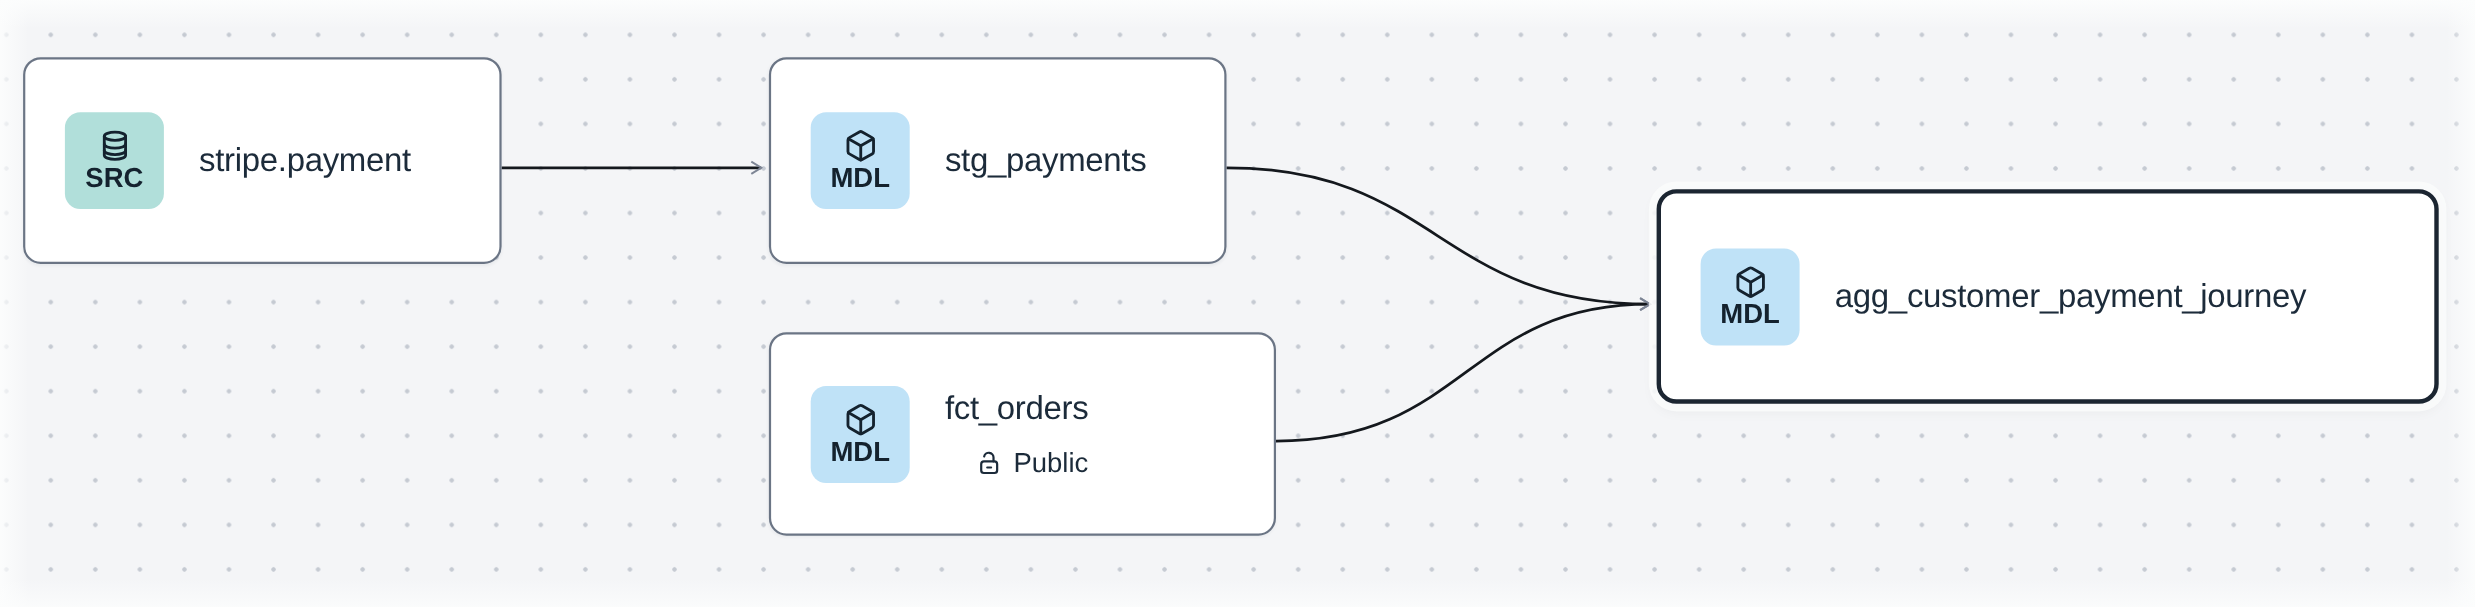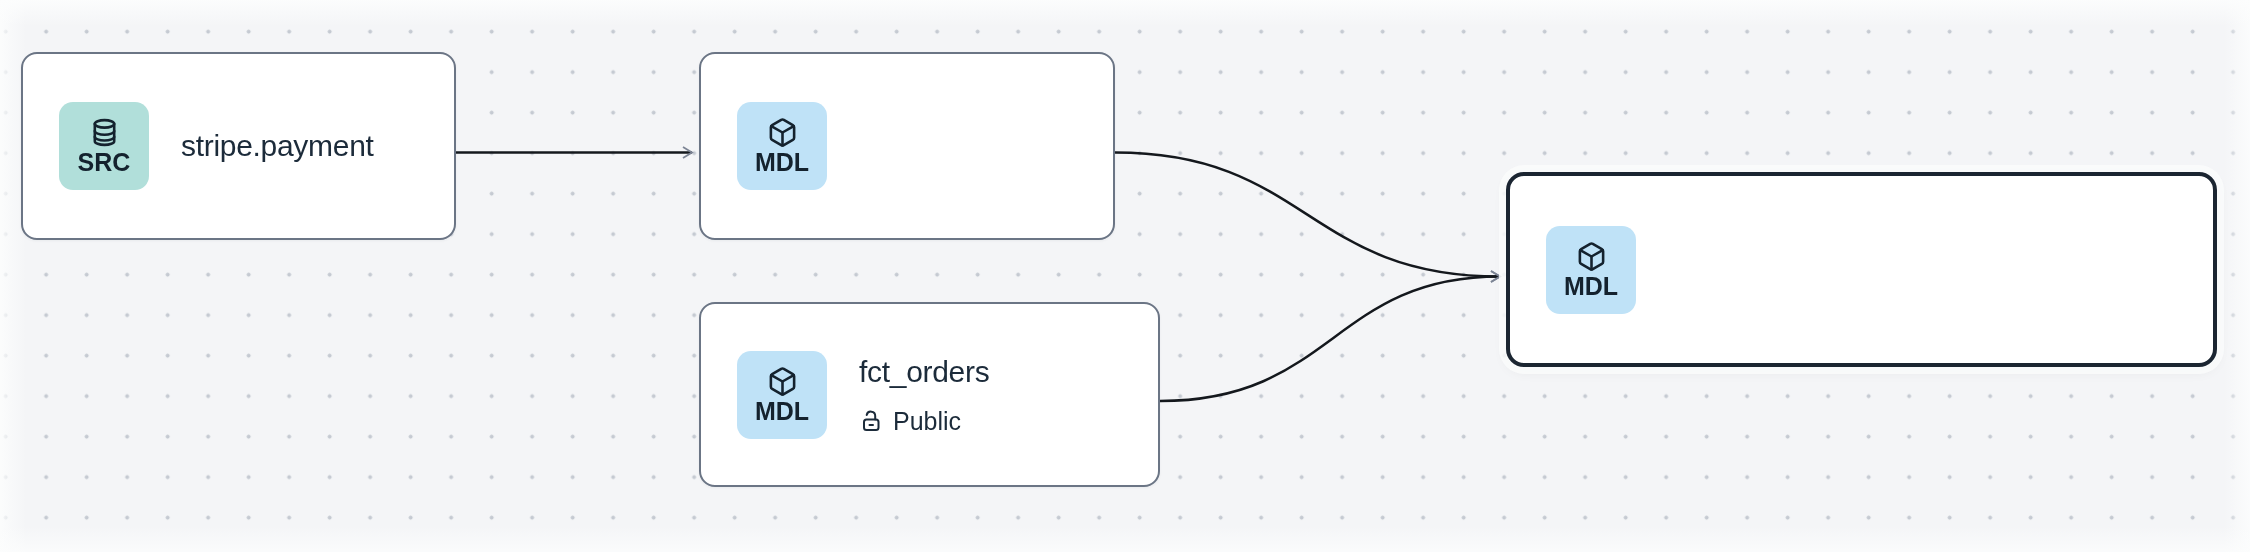--- a/index.html
+++ b/index.html
@@ -54,21 +54,21 @@
     display: flex; flex-direction: column;
     align-items: center; justify-content: center;
     gap: 2px;
     color: #14222e;
   }
   .badge svg { width: 31px; height: 31px; display: block; }
   .badge-label {
     font-size: 25px; font-weight: 600; line-height: 1;
     letter-spacing: 0;
   }
-  .node-text { display: flex; flex-direction: column; justify-content: center; }
+  .node-text { display: flex; flex-direction: column; justify-content: center; align-items: flex-end; }
   .title {
     font-size: 30px; font-weight: 500; color: #1c2b3a;
     letter-spacing: -0.3px; white-space: nowrap; line-height: 1.2;
   }
   .meta {
     display: flex; align-items: center; gap: 10px;
     margin-top: 17px;
     font-size: 25px; color: #1c2b3a;
   }
   .meta svg { width: 24px; height: 26px; display: block; }
@@ -106,20 +106,23 @@
 
   <div class="node" id="node-2">
     <div class="badge" style="background-color: rgb(191, 226, 247);">
       <svg viewBox="0 0 24 24" fill="none" stroke="currentColor" stroke-width="2" stroke-linecap="round" stroke-linejoin="round">
         <path d="M21 8a2 2 0 0 0-1-1.73l-7-4a2 2 0 0 0-2 0l-7 4A2 2 0 0 0 3 8v8a2 2 0 0 0 1 1.73l7 4a2 2 0 0 0 2 0l7-4A2 2 0 0 0 21 16Z"></path>
         <path d="m3.3 7 8.7 5 8.7-5"></path>
         <path d="M12 22V12"></path>
       </svg>
       <span class="badge-label">MDL</span>
     </div>
+    <div class="node-text">
+      <div class="title">stg_payments</div>
+    </div>
   </div>
 
   <div class="node" id="node-3">
     <div class="badge" style="background-color: rgb(191, 226, 247);">
       <svg viewBox="0 0 24 24" fill="none" stroke="currentColor" stroke-width="2" stroke-linecap="round" stroke-linejoin="round">
         <path d="M21 8a2 2 0 0 0-1-1.73l-7-4a2 2 0 0 0-2 0l-7 4A2 2 0 0 0 3 8v8a2 2 0 0 0 1 1.73l7 4a2 2 0 0 0 2 0l7-4A2 2 0 0 0 21 16Z"></path>
         <path d="m3.3 7 8.7 5 8.7-5"></path>
         <path d="M12 22V12"></path>
       </svg>
       <span class="badge-label">MDL</span>
@@ -139,15 +142,18 @@
 
   <div class="node node--selected" id="node-4">
     <div class="badge" style="background-color: rgb(191, 226, 247);">
       <svg viewBox="0 0 24 24" fill="none" stroke="currentColor" stroke-width="2" stroke-linecap="round" stroke-linejoin="round">
         <path d="M21 8a2 2 0 0 0-1-1.73l-7-4a2 2 0 0 0-2 0l-7 4A2 2 0 0 0 3 8v8a2 2 0 0 0 1 1.73l7 4a2 2 0 0 0 2 0l7-4A2 2 0 0 0 21 16Z"></path>
         <path d="m3.3 7 8.7 5 8.7-5"></path>
         <path d="M12 22V12"></path>
       </svg>
       <span class="badge-label">MDL</span>
     </div>
+    <div class="node-text">
+      <div class="title">agg_customer_payment_journey</div>
+    </div>
   </div>
 
 </div>
 
 </body></html>

